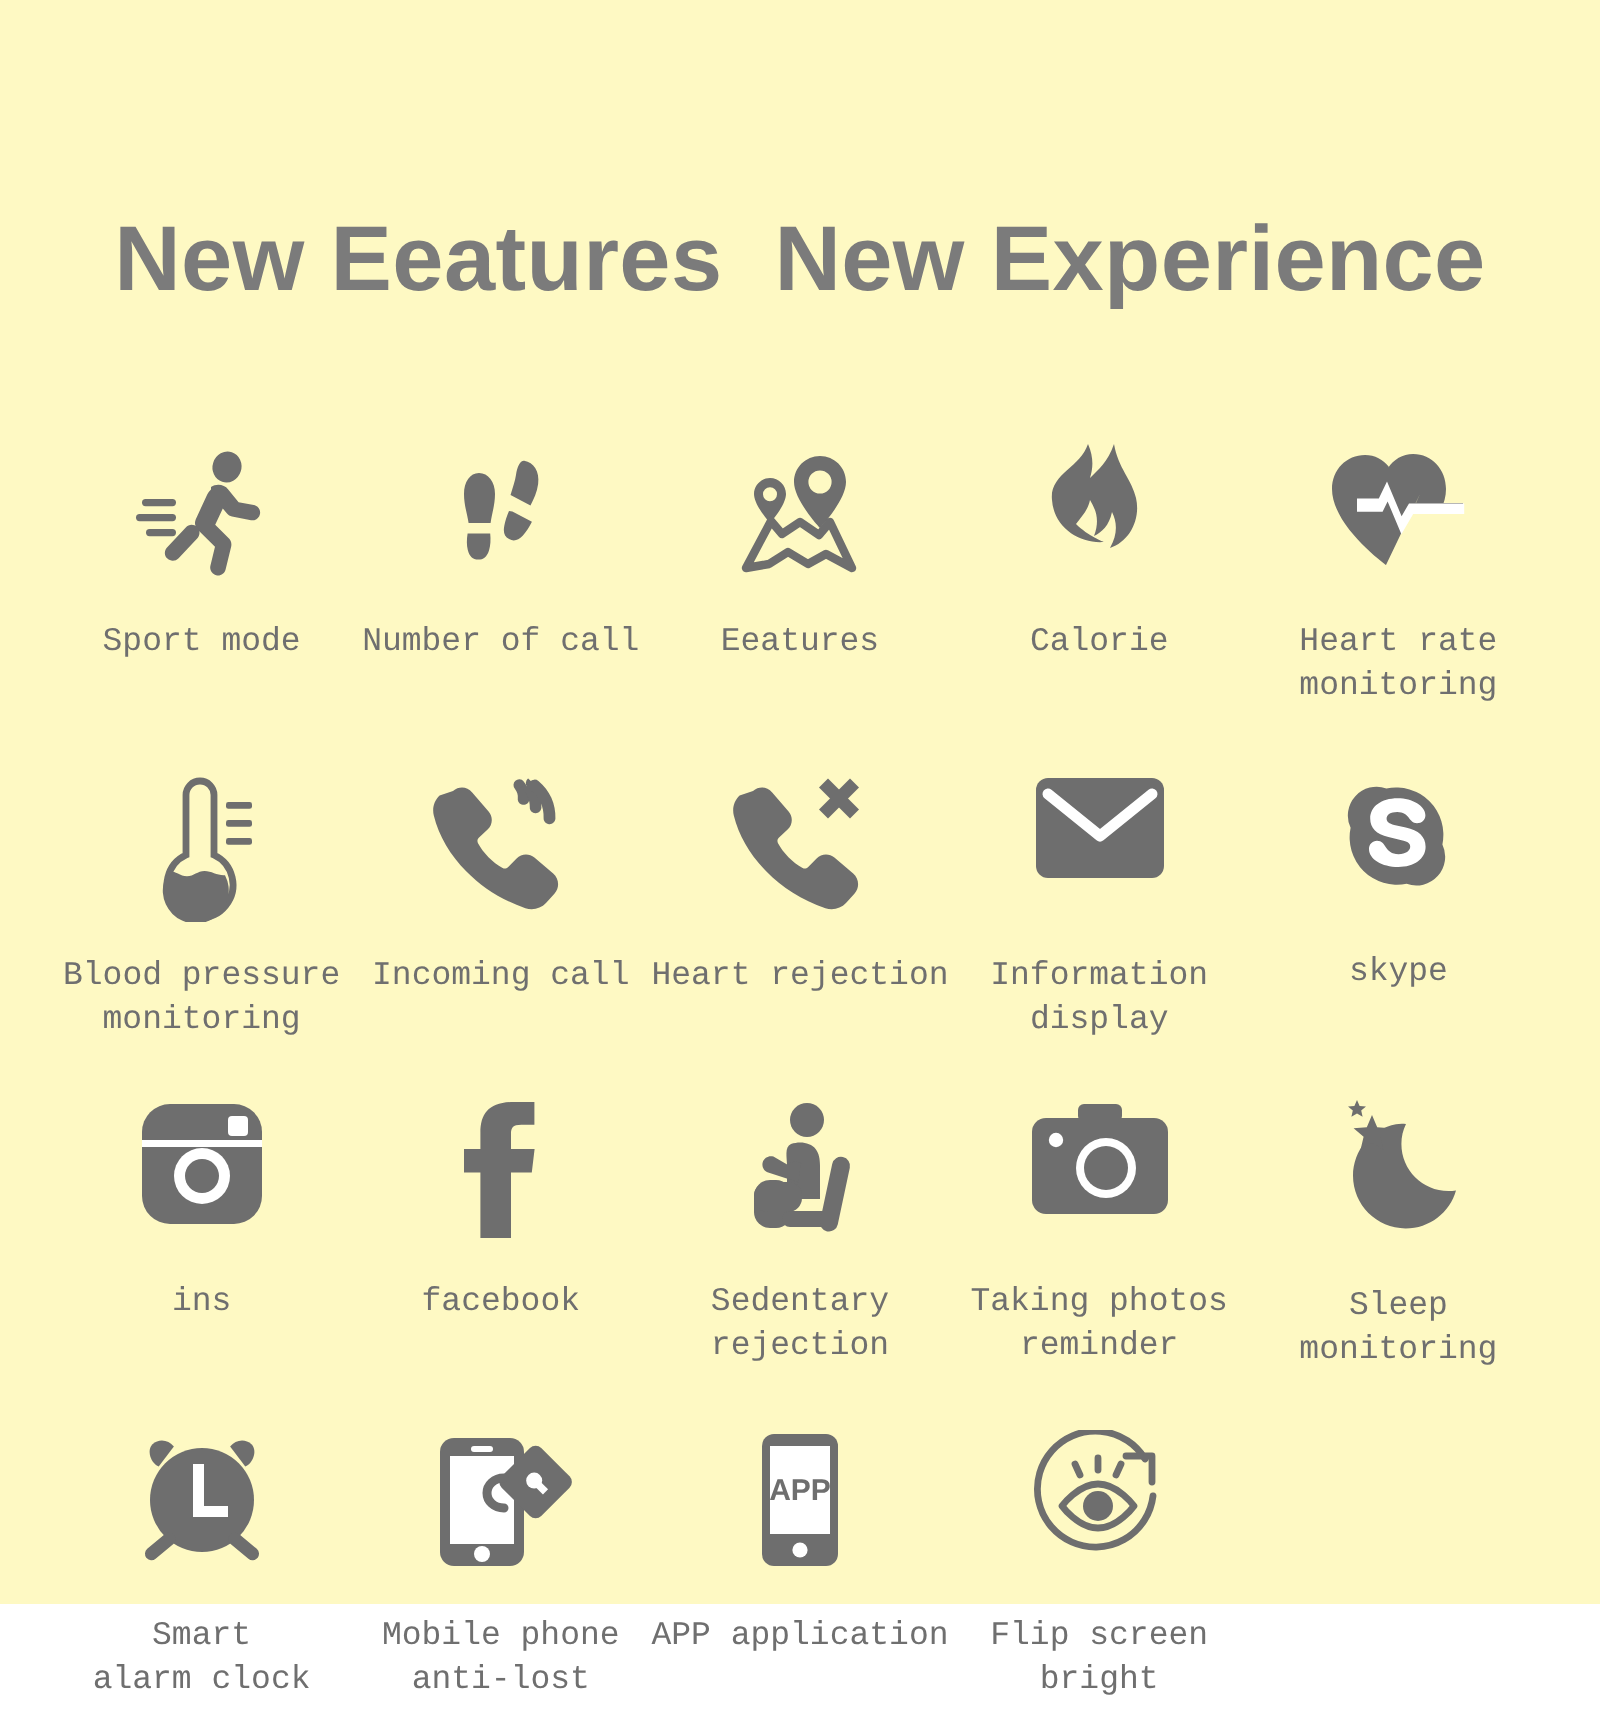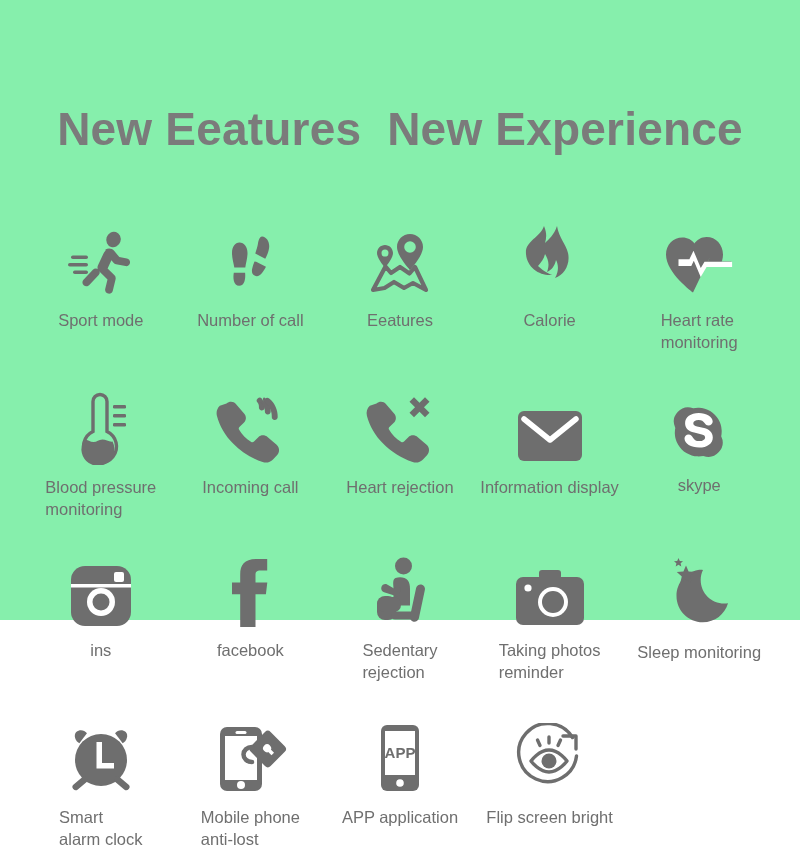--- a/index.html
+++ b/index.html
@@ -10,23 +10,23 @@
   body {
     width: 800px;
     height: 862px;
     font-family: "Liberation Sans", sans-serif;
     overflow: hidden;
     position: relative;
   }
 
   .page {
     width: 800px;
-    height: 620px;
+    height: 802px;
     box-sizing: border-box;
-    background: #86efac;
+    background: #fef9c3;
     position: relative;
   }
 
   .title-row {
     width: 100%;
     text-align: center;
     padding-top: 74px;
     box-sizing: border-box;
   }
   .title {
@@ -52,35 +52,35 @@
   .cell {
     display: flex;
     flex-direction: column;
     align-items: center;
     justify-content: flex-start;
   }
 
   .icon-wrap {
     height: 78px;
     display: flex;
-    align-items: flex-end;
+    align-items: flex-start;
     justify-content: center;
   }
   .icon-wrap svg {
     display: block;
   }
 
   .label {
     margin-top: 12px;
     font-size: 16.5px;
     color: #6f6f6f;
-    text-align: left;
+    text-align: center;
     line-height: 1.32;
     white-space: pre-line;
-    font-family: Liberation Sans, sans-serif;
+    font-family: Liberation Mono, monospace;
   }
 
   
   .row2 .icon-wrap { height: 80px; }
   .row3 .icon-wrap { height: 78px; }
   .row4 .icon-wrap { height: 80px; }
 </style>
 </head>
 <body>
 

